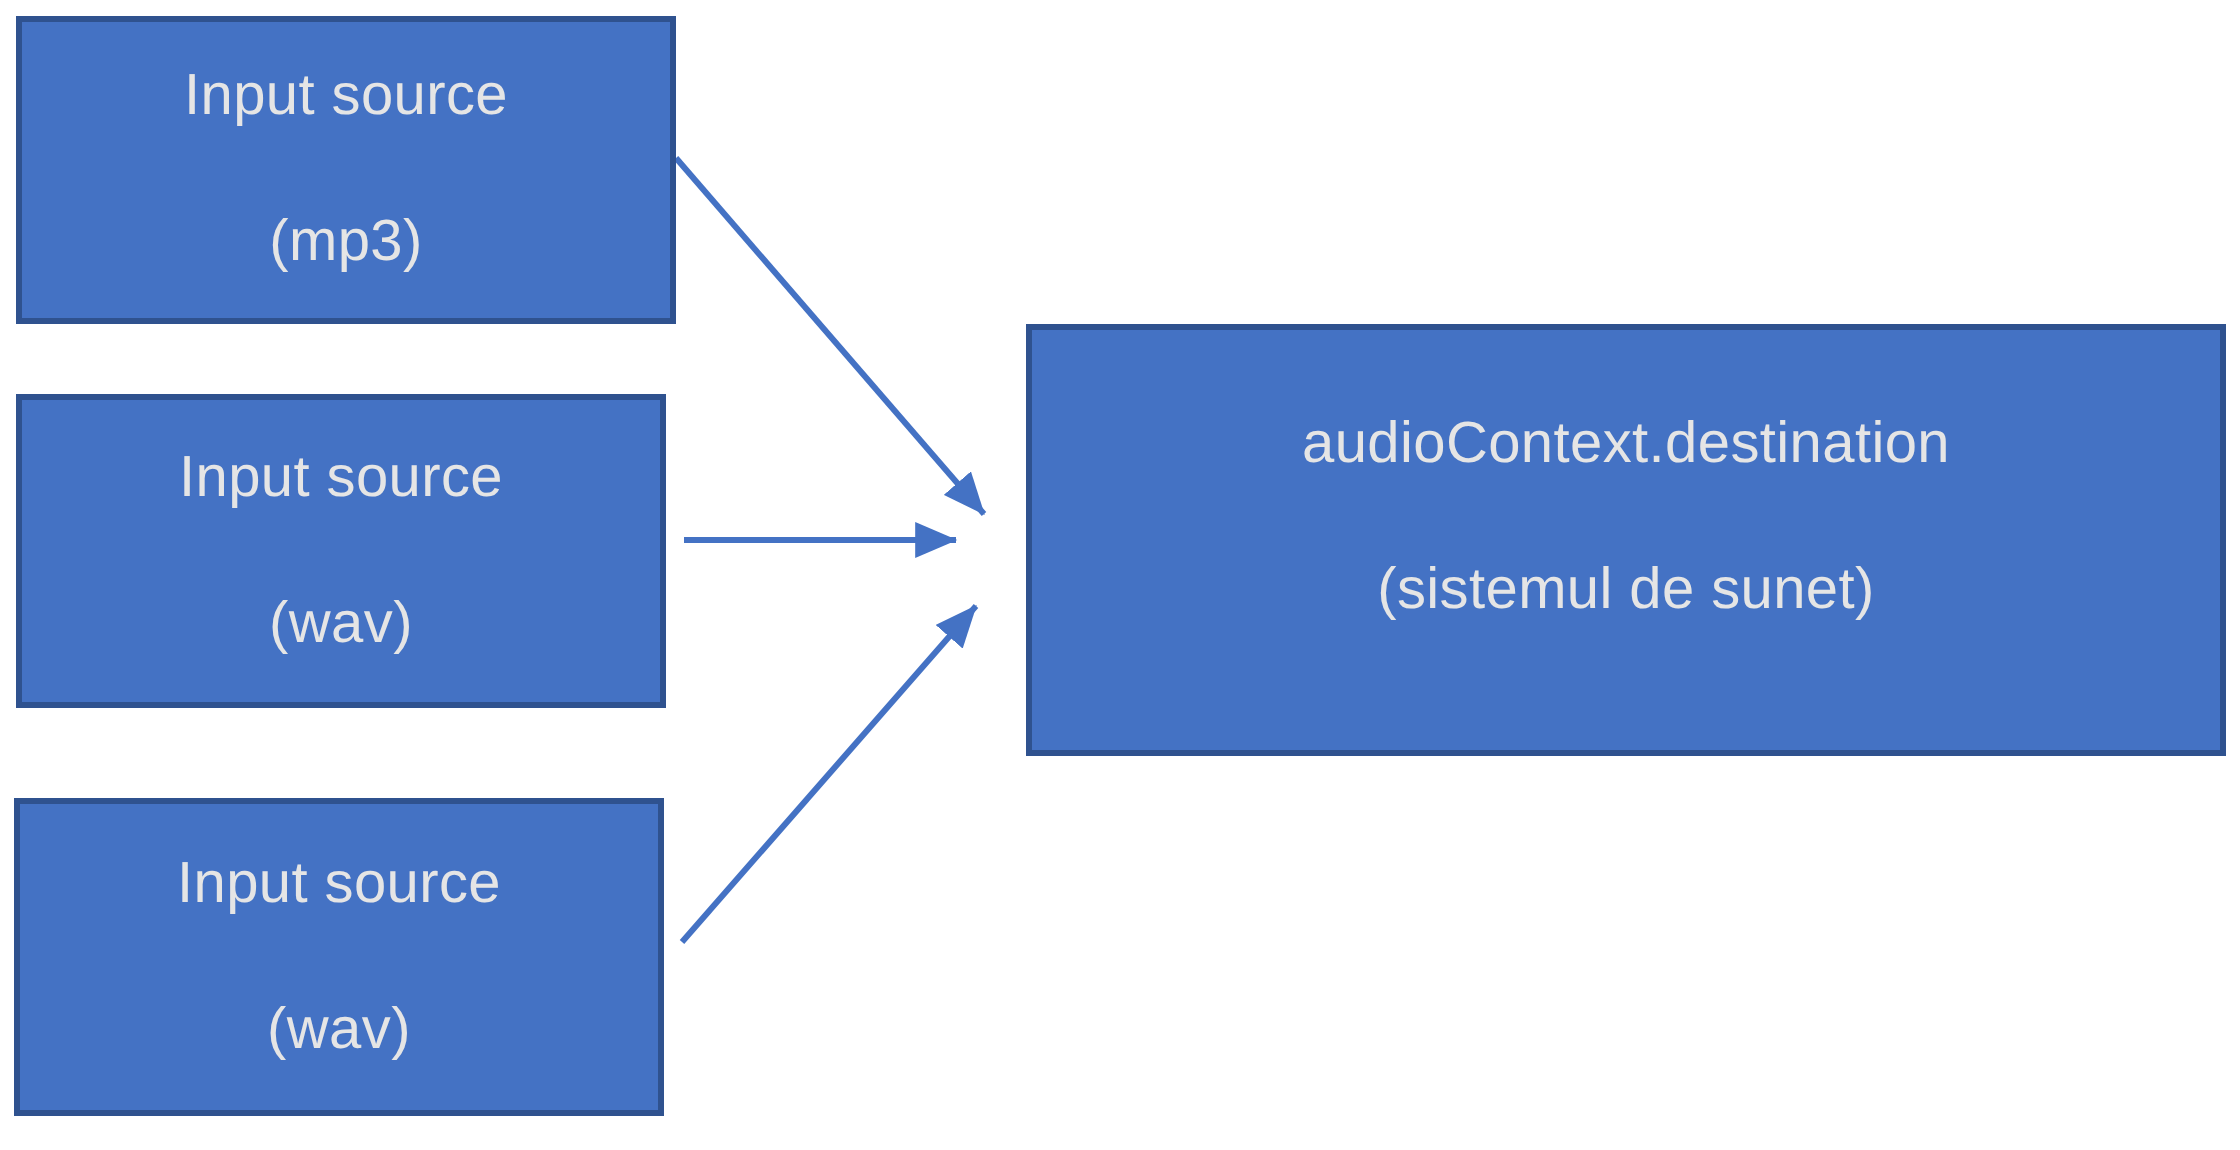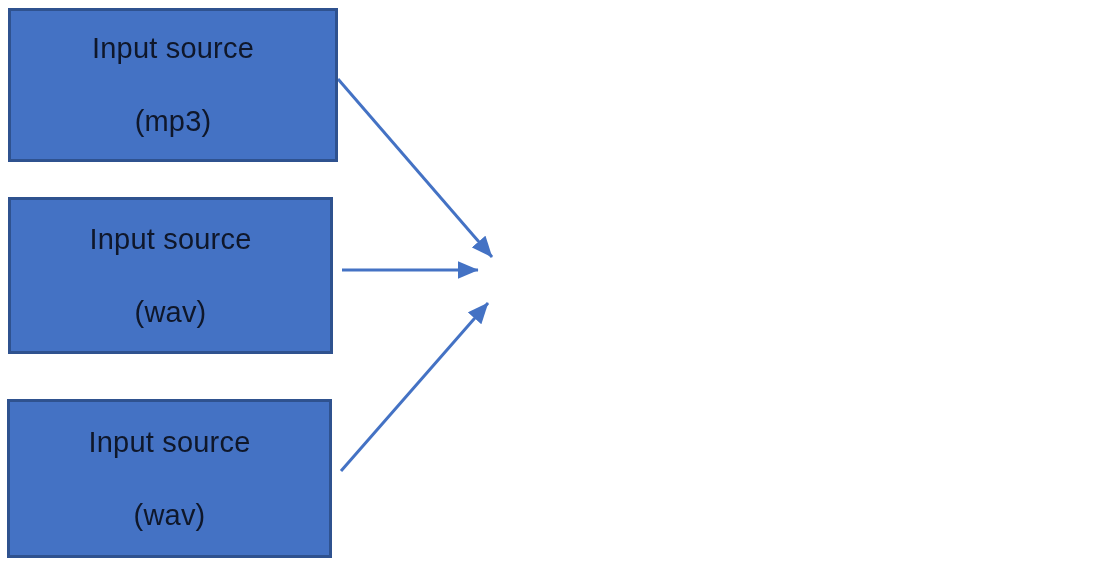--- a/index.html
+++ b/index.html
@@ -21,21 +21,21 @@
     top: 0;
     width: 1120px;
     height: 575px;
     pointer-events: none;
   }
   .node {
     position: absolute;
     box-sizing: border-box;
     background: #4472C4;
     border: 3px solid #2F528F;
-    color: #0f172a;
+    color: #e5e5e5;
     display: flex;
     flex-direction: column;
     align-items: center;
     justify-content: center;
     gap: 44px;
     text-align: center;
     font-size: 29px;
     line-height: 1;
     letter-spacing: 0.2px;
   }
@@ -69,14 +69,18 @@
   <div class="node" id="node-wav1">
     <div class="line">Input source</div>
     <div class="line">(wav)</div>
   </div>
 
   <div class="node" id="node-wav2">
     <div class="line">Input source</div>
     <div class="line">(wav)</div>
   </div>
 
+  <div class="node" id="node-dest">
+    <div class="line">audioContext.destination</div>
+    <div class="line">(sistemul de sunet)</div>
+  </div>
 
 </div>
 
 </body></html>

